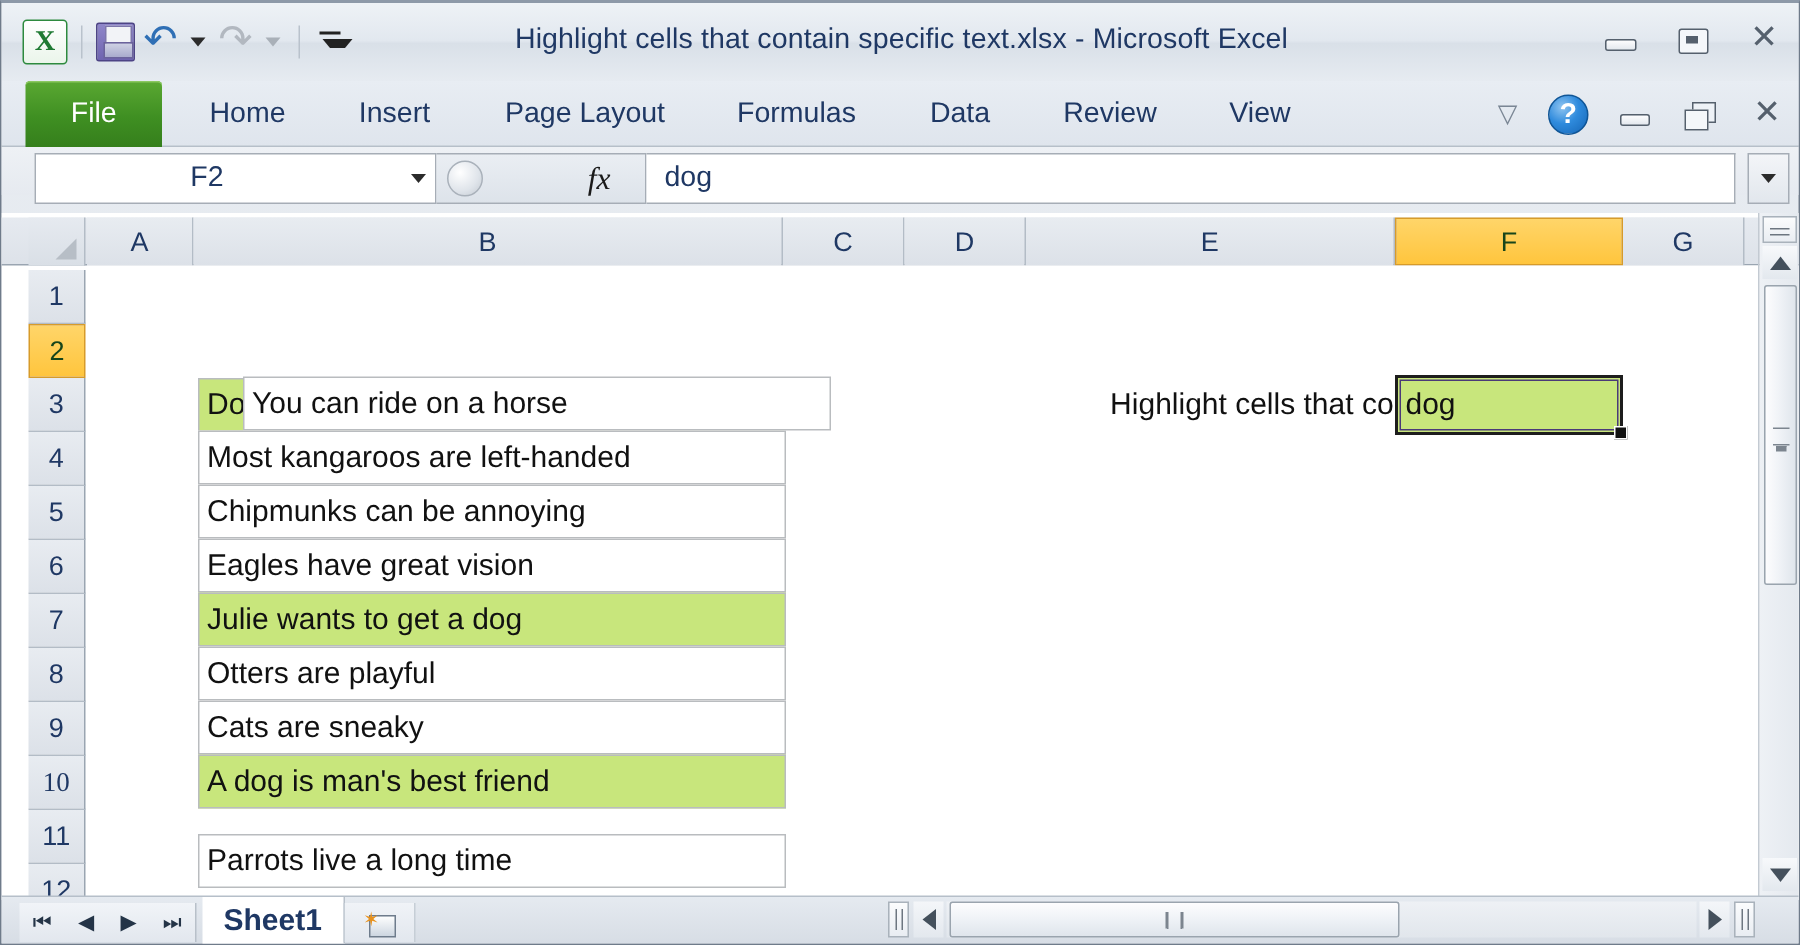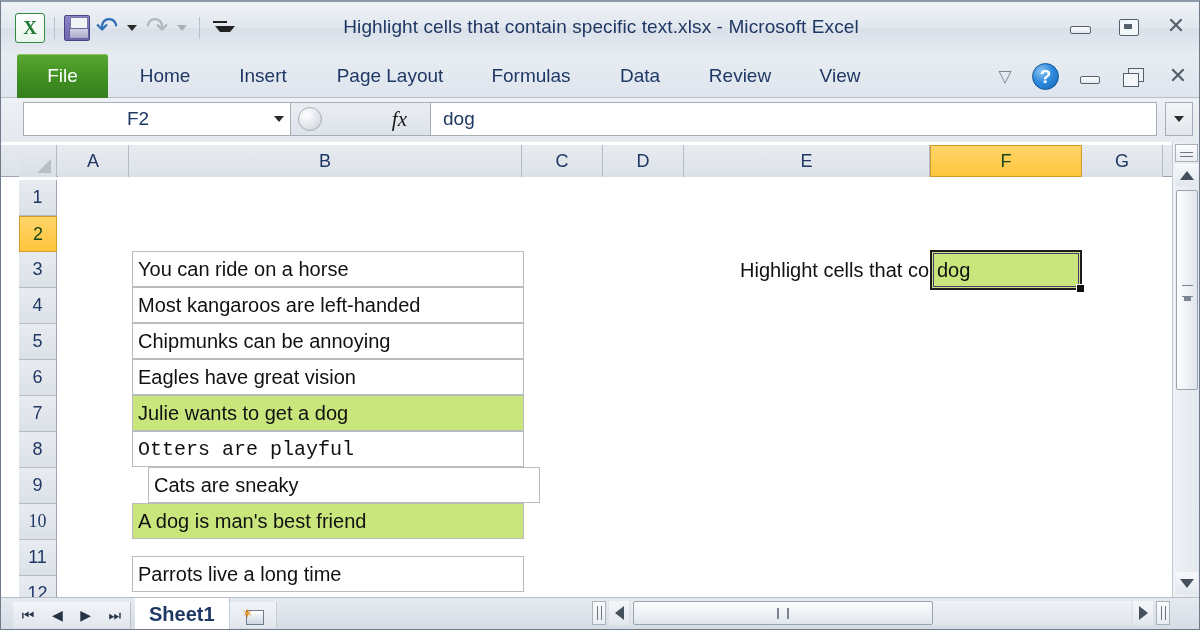--- a/index.html
+++ b/index.html
@@ -450,27 +450,27 @@
     <div class="rowh" style="top:218px;">6</div>
     <div class="rowh" style="top:254px;">7</div>
     <div class="rowh" style="top:290px;">8</div>
     <div class="rowh" style="top:326px;">9</div>
     <div class="rowh" style="top:362px;font-family:Liberation Serif, serif;">10</div>
     <div class="rowh" style="top:398px;">11</div>
     <div class="rowh" style="top:434px;">12</div>
 
     <div id="cellarea">
       <div class="bcell hl" style="top:38px;margin-top:37px;">Dogs are loyal</div>
-      <div class="bcell" style="top:74px;">You can ride on a horse</div>
+      <div class="bcell" style="top:74px;margin-left:30px;">You can ride on a horse</div>
       <div class="bcell" style="top:110px;">Most kangaroos are left-handed</div>
       <div class="bcell" style="top:146px;">Chipmunks can be annoying</div>
       <div class="bcell" style="top:182px;">Eagles have great vision</div>
       <div class="bcell hl" style="top:218px;">Julie wants to get a dog</div>
-      <div class="bcell" style="top:254px;font-family:Liberation Mono, monospace;">Otters are playful</div>
-      <div class="bcell" style="top:290px;margin-left:16px;">Cats are sneaky</div>
+      <div class="bcell" style="top:254px;">Otters are playful</div>
+      <div class="bcell" style="top:290px;">Cats are sneaky</div>
       <div class="bcell hl" style="top:326px;">A dog is man's best friend</div>
       <div class="bcell" style="top:379px;text-align:center;">Parrots live a long time</div>
 
       <div id="label-cell">Highlight cells that contain:</div>
       <div id="f2cell">dog</div>
       <div id="f2handle"></div>
     </div>
   </div>
 
   <div id="vsb">

